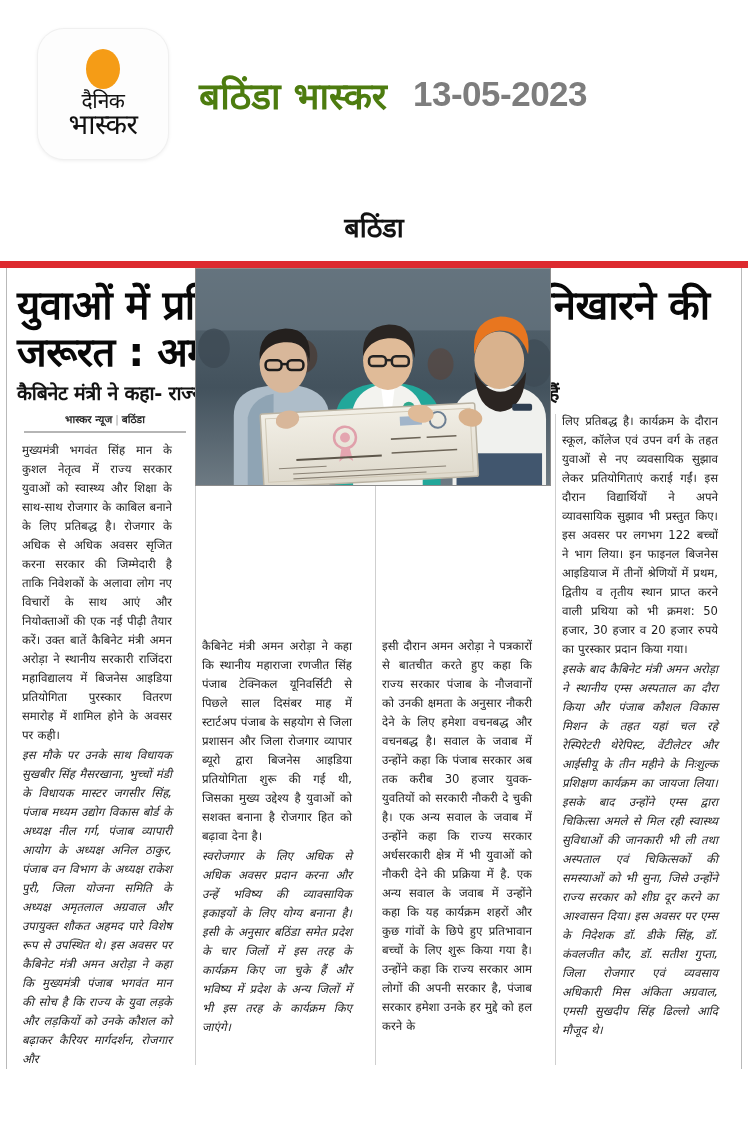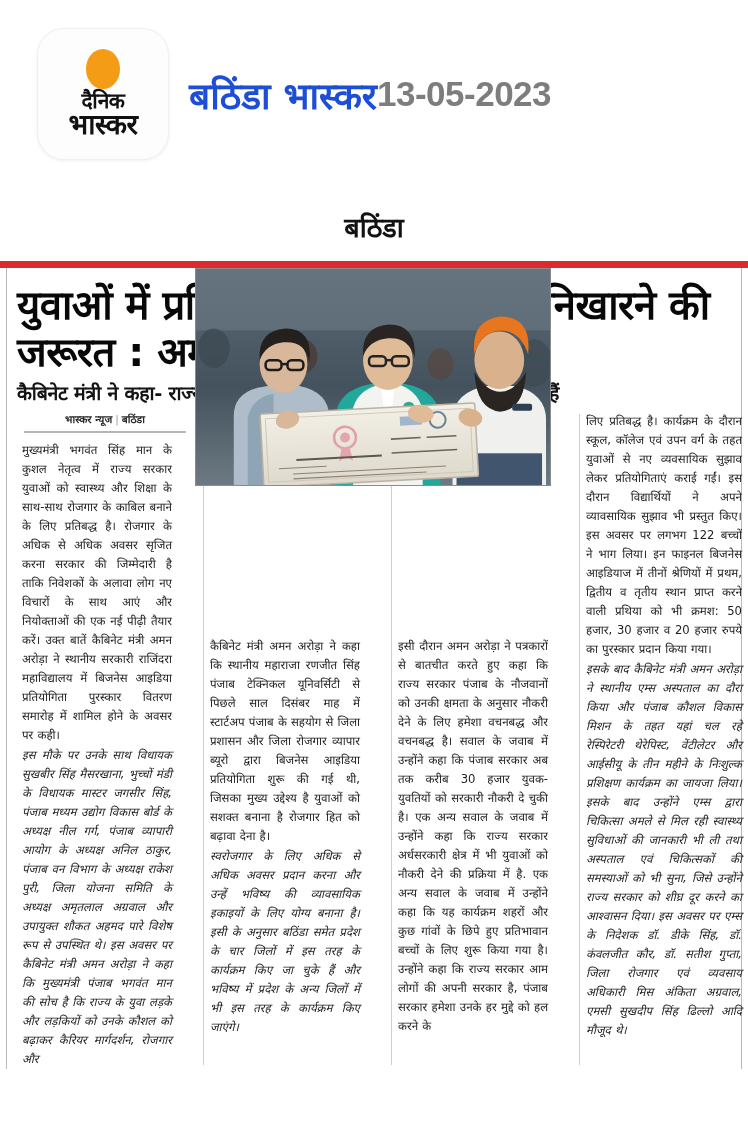--- a/index.html
+++ b/index.html
@@ -39,42 +39,43 @@
   }
   .logo-sun {
     width: 34px;
     height: 40px;
     background: #f59c16;
     border-radius: 50%;
     margin-bottom: 2px;
   }
   .logo-word {
     font-family: "DejaVu Sans", sans-serif;
-    font-weight: bold;
+    font-weight: normal;
     font-size: 21px;
     line-height: 0.96;
     color: #111111;
     text-align: center;
     letter-spacing: -0.5px;
   }
   .logo-word .l2 { font-size: 28px; display: block; }
 
   .masthead-title {
     font-family: "DejaVu Sans", sans-serif;
     font-weight: bold;
     font-size: 37px;
-    color: #1d4ed8;
-    margin-left: 21px;
+    color: #4d7c0f;
+    margin-left: 31px;
     white-space: nowrap;
   }
   .masthead-date {
     font-family: "Liberation Sans", sans-serif;
     font-weight: bold;
     font-size: 35px;
     color: #7d7d7d;
+    margin-left: 26px;
     letter-spacing: -0.5px;
     white-space: nowrap;
   }
 
   
   .section-label {
     text-align: center;
     font-family: "DejaVu Sans", sans-serif;
     font-weight: bold;
     font-size: 27px;
@@ -117,21 +118,21 @@
     line-height: 1.2;
     color: #141414;
     margin: 6px 0 6px 2px;
     letter-spacing: -0.3px;
     white-space: nowrap;
   }
 
   
   .columns {
     display: flex;
-    gap: 8px;
+    gap: 0;
     margin-top: 4px;
   }
   .col {
     width: 180px;
     flex: none;
     box-sizing: border-box;
     padding: 0 7px;
     position: relative;
   }
   .col + .col::before {

